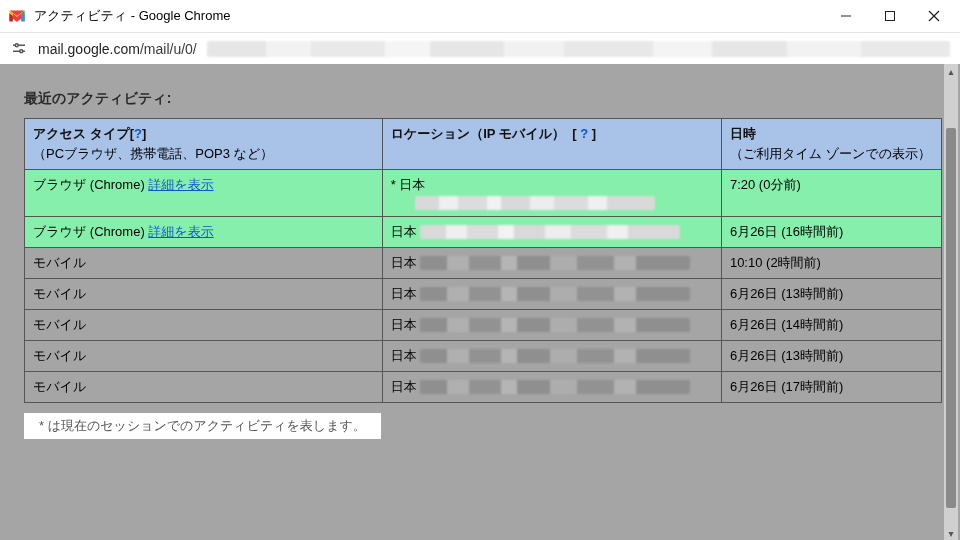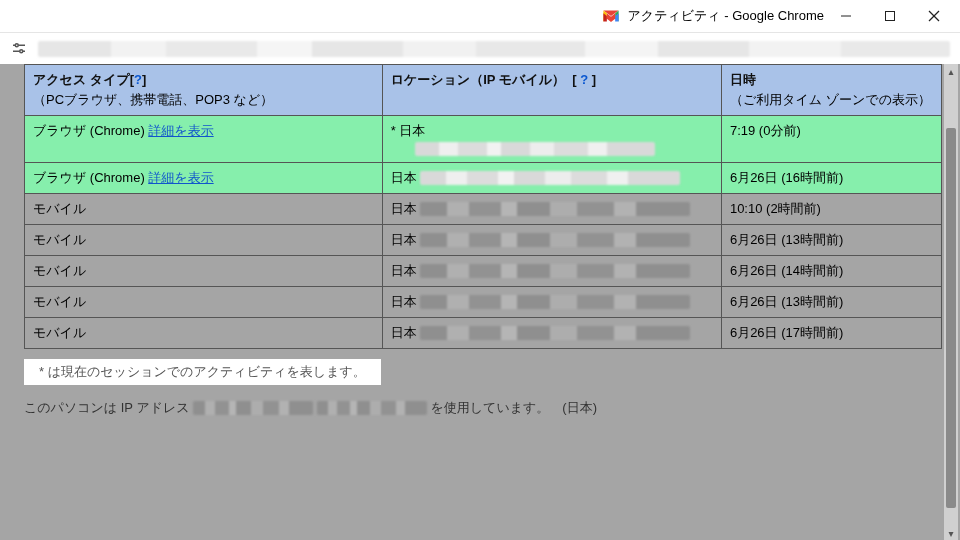--- a/index.html
+++ b/index.html
@@ -10,21 +10,21 @@
     background: #fff;
     width: 960px;
     height: 540px;
     overflow: hidden;
     position: relative;
   }
   .titlebar {
     height: 32px;
     display: flex;
     align-items: center;
-    justify-content: flex-end;
+    justify-content: space-between;
     padding: 0 4px 0 8px;
     background: #fff;
   }
   .titlebar-left { display: flex; align-items: center; gap: 8px; }
   .gmail-icon {
     width: 18px; height: 14px; display: inline-block; position: relative;
   }
   .gmail-icon svg { width: 18px; height: 14px; display:block; }
   .win-controls { display: flex; }
   .win-btn {
@@ -167,25 +167,29 @@
 
 <div class="addrbar">
   <span class="tune-icon">
     <svg viewBox="0 0 24 24" fill="none" stroke="currentColor" stroke-width="2">
         <line x1="4" y1="7" x2="20" y2="7"></line>
         <circle cx="9" cy="7" r="2" fill="#fff"></circle>
         <line x1="4" y1="15" x2="20" y2="15"></line>
         <circle cx="15" cy="15" r="2" fill="#fff"></circle>
       </svg>
   </span>
+  <span class="url">
+    <span class="host">mail.google.com</span><span>/mail/u/0/</span>
+  </span>
   <span class="fade-strip"></span>
 </div>
 
 <div class="viewport">
   <div class="page-wrap">
+    <div class="heading">最近のアクティビティ:</div>
 
     <table class="activity">
       <thead>
         <tr>
           <th style="width:39%">
             <span>アクセス タイプ</span>[<span class="help">?</span>]
             <span class="th-sub">（PCブラウザ、携帯電話、POP3 など）</span>
           </th>
           <th style="width:37%">
             <span>ロケーション（IP モバイル）</span>&nbsp; [ <span class="help">?</span> ]
@@ -193,21 +197,21 @@
           <th>
             <span>日時</span>
             <span class="th-sub">（ご利用タイム ゾーンでの表示）</span>
           </th>
         </tr>
       </thead>
       <tbody id="activity-body">
           <tr class="white">
             <td>ブラウザ (Chrome) <span class="detail-link">詳細を表示</span></td>
             <td>* 日本<br><span style="display: inline-block; width: 24px;"></span><span class="blur-span" style="width: 240px;"></span></td>
-            <td>7:19 (0分前)</td>
+            <td>7:20 (0分前)</td>
           </tr>
           <tr class="white">
             <td>ブラウザ (Chrome) <span class="detail-link">詳細を表示</span></td>
             <td>日本 <span class="blur-span" style="width: 260px;"></span></td>
             <td>6月26日 (16時間前)</td>
           </tr>
           <tr class="gray">
             <td>モバイル</td>
             <td>日本 <span class="blur-span dark" style="width: 270px;"></span></td>
             <td>10:10 (2時間前)</td>
@@ -230,26 +234,20 @@
           <tr class="gray">
             <td>モバイル</td>
             <td>日本 <span class="blur-span dark" style="width: 270px;"></span></td>
             <td>6月26日 (17時間前)</td>
           </tr>
         </tbody>
     </table>
 
     <div class="footnote">* は現在のセッションでのアクティビティを表します。</div>
 
-    <div class="ipline">
-      <span>このパソコンは IP アドレス</span>
-      <span class="blur-span dark" style="width:120px"></span>
-      <span class="blur-span dark" style="width:110px"></span>
-      <span>を使用しています。　(日本)</span>
-    </div>
   </div>
 
   <div class="scrollbar">
     <div class="scroll-arrow up">▴</div>
     <div class="scroll-thumb"></div>
     <div class="scroll-arrow down">▾</div>
   </div>
 </div>
 
 </body></html>

